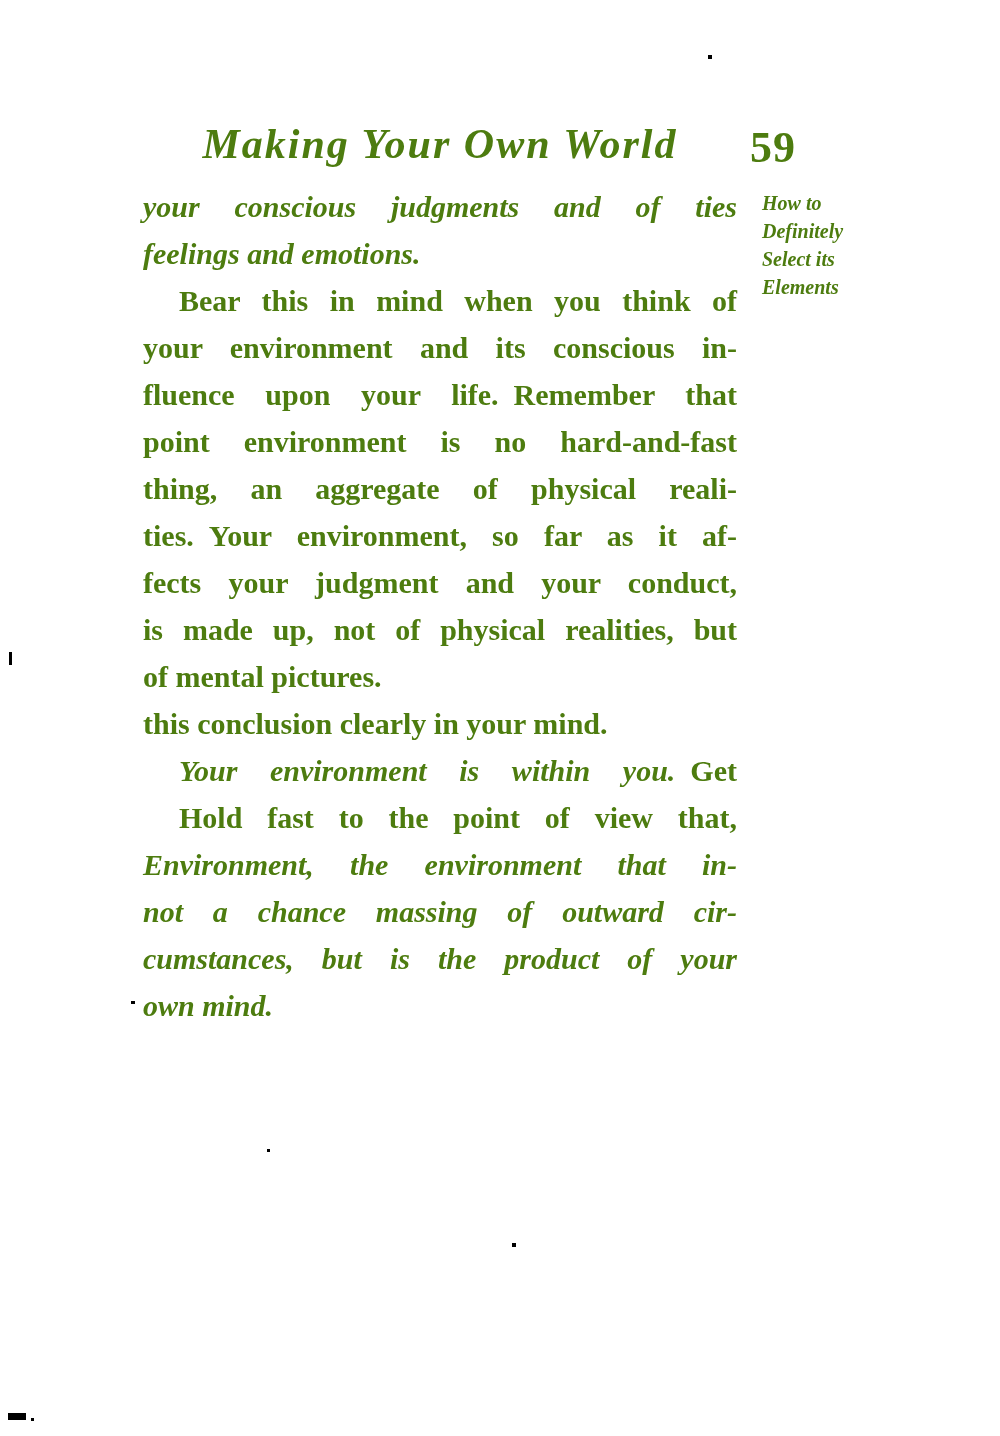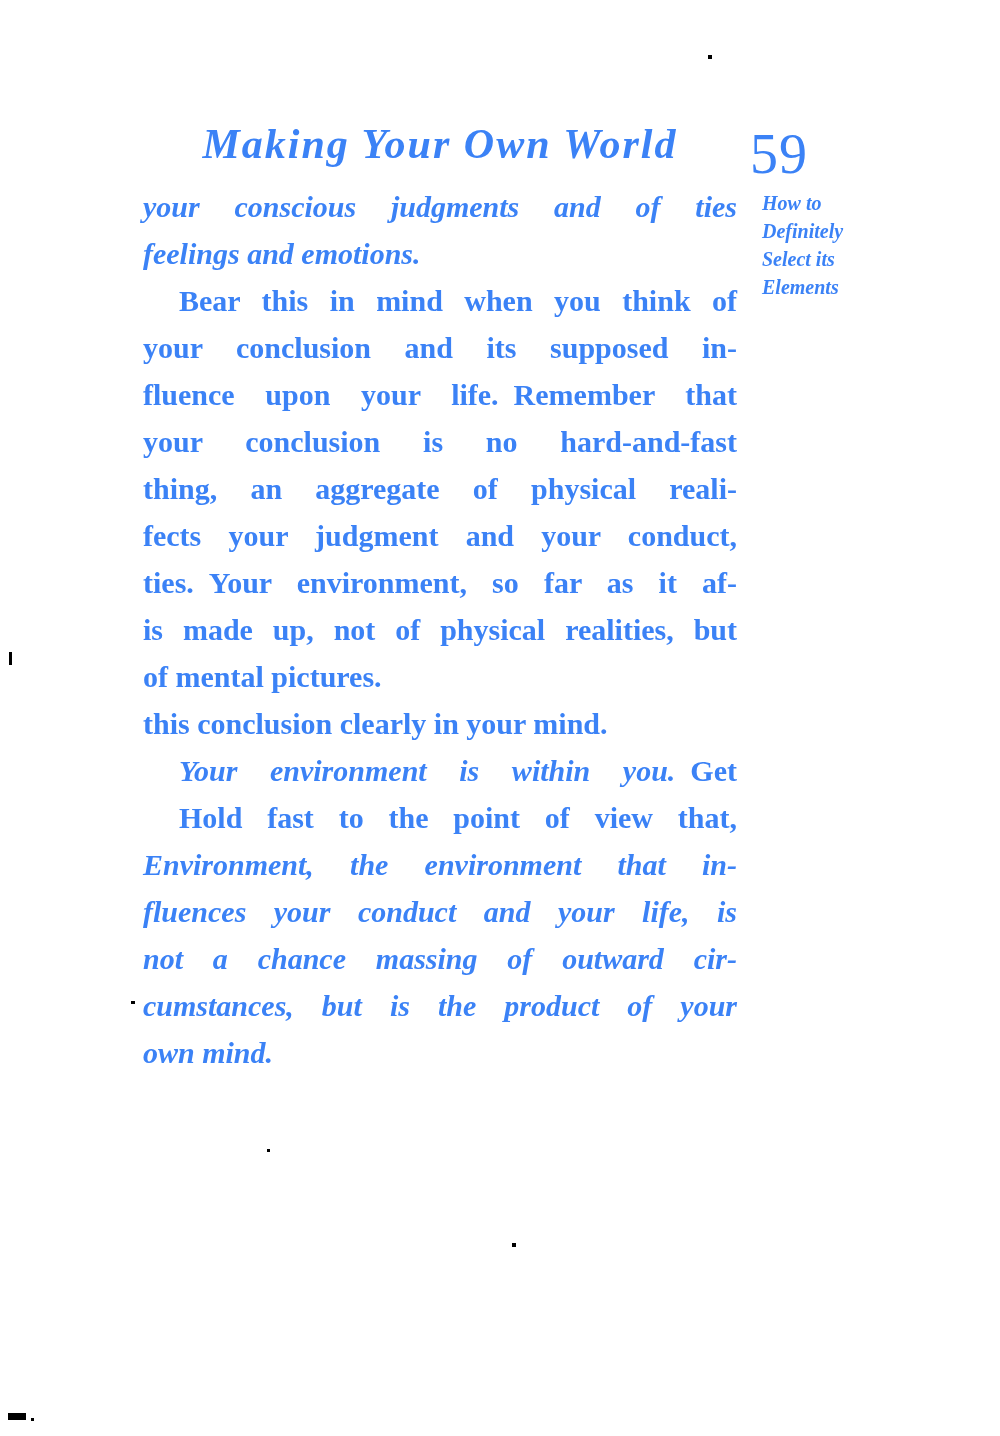--- a/index.html
+++ b/index.html
@@ -1,43 +1,43 @@
 <!DOCTYPE html>
 <html><head>
 <meta charset="utf-8">
 <style>
   html, body { margin: 0; padding: 0; background: #ffffff; }
   .page {
     position: relative;
     width: 1000px;
     height: 1436px;
     background: #ffffff;
-    color: #3b82f6;
+    color: #4d7c0f;
     font-family: "Liberation Serif", "DejaVu Serif", serif;
     overflow: hidden;
   }
   .page-title {
     position: absolute;
     left: 143px;
     top: 121px;
     width: 594px;
     text-align: center;
     font-style: italic;
     font-weight: 700;
     font-size: 42px;
     line-height: 1.1;
     letter-spacing: 2px;
     white-space: nowrap;
   }
   .page-number {
     position: absolute;
     left: 750px;
     top: 126px;
-    font-weight: 400;
-    font-size: 56px;
+    font-weight: 700;
+    font-size: 44px;
     line-height: 1;
     letter-spacing: 1px;
   }
   .margin-note {
     position: absolute;
     left: 762px;
     top: 189px;
     width: 140px;
     font-style: italic;
     font-weight: 600;
@@ -85,33 +85,32 @@
     <span class="mn-line">How to</span>
     <span class="mn-line">Definitely</span>
     <span class="mn-line">Select its</span>
     <span class="mn-line">Elements</span>
   </div>
 
   <div class="body-text">
       <div class="line"><span class="it">your conscious judgments and of ties</span></div>
       <div class="line no-just"><span class="it">feelings and emotions.</span></div>
       <div class="line indent"><span class="rm">Bear this in mind when you think of</span></div>
-      <div class="line"><span class="rm">your conclusion and its supposed in-</span></div>
+      <div class="line"><span class="rm">your environment and its conscious in-</span></div>
       <div class="line"><span class="rm">fluence upon your life. Remember that</span></div>
-      <div class="line"><span class="rm">your conclusion is no hard-and-fast</span></div>
+      <div class="line"><span class="rm">point environment is no hard-and-fast</span></div>
       <div class="line"><span class="rm">thing, an aggregate of physical reali-</span></div>
+      <div class="line"><span class="rm">ties. Your environment, so far as it af-</span></div>
       <div class="line"><span class="rm">fects your judgment and your conduct,</span></div>
-      <div class="line"><span class="rm">ties. Your environment, so far as it af-</span></div>
       <div class="line"><span class="rm">is made up, not of physical realities, but</span></div>
       <div class="line no-just"><span class="rm">of mental pictures.</span></div>
       <div class="line no-just"><span class="rm">this conclusion clearly in your mind.</span></div>
       <div class="line indent"><span class="it">Your environment is within you.</span><span class="rm"> Get</span></div>
       <div class="line indent"><span class="rm">Hold fast to the point of view that,</span></div>
       <div class="line"><span class="it">Environment, the environment that in-</span></div>
-      <div class="line"><span class="it">fluences your conduct and your life, is</span></div>
       <div class="line"><span class="it">not a chance massing of outward cir-</span></div>
       <div class="line"><span class="it">cumstances, but is the product of your</span></div>
       <div class="line no-just"><span class="it">own mind.</span></div>
     </div>
 
   <div class="speck s1"></div>
   <div class="speck s2"></div>
   <div class="speck s3"></div>
   <div class="speck s4"></div>
   <div class="speck s5"></div>

